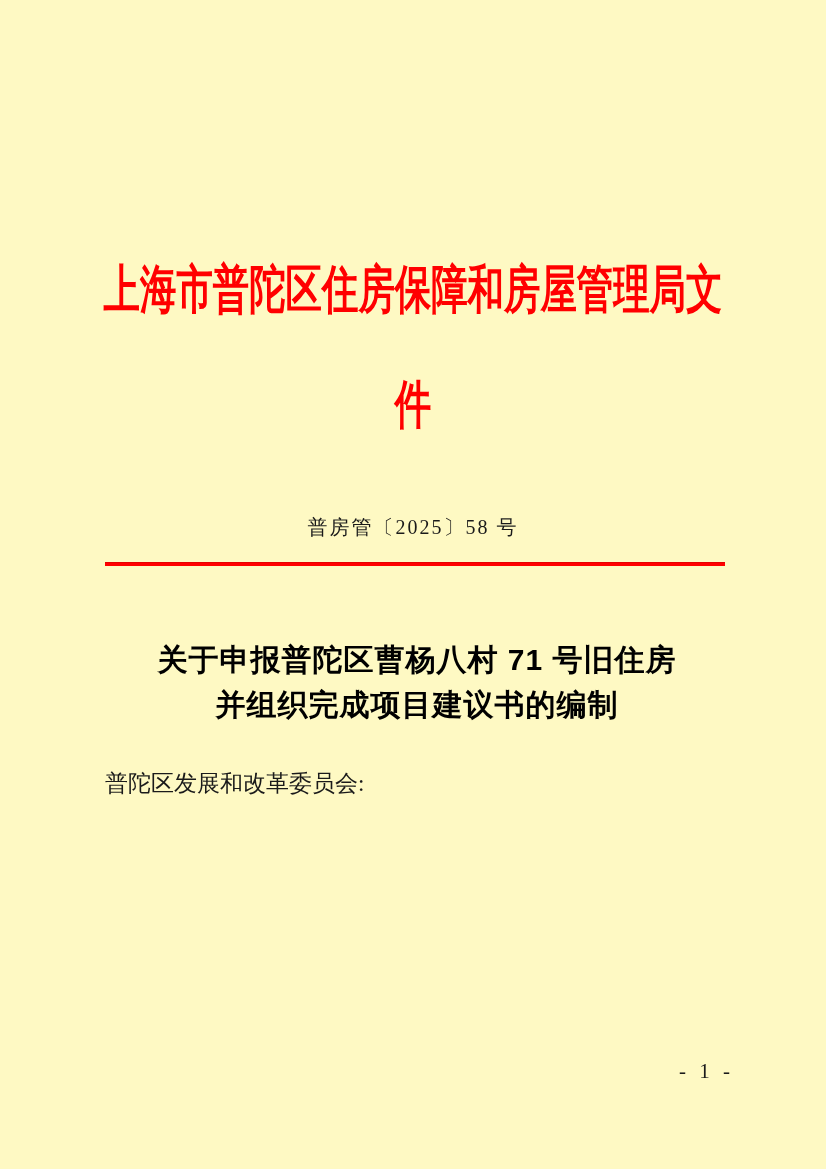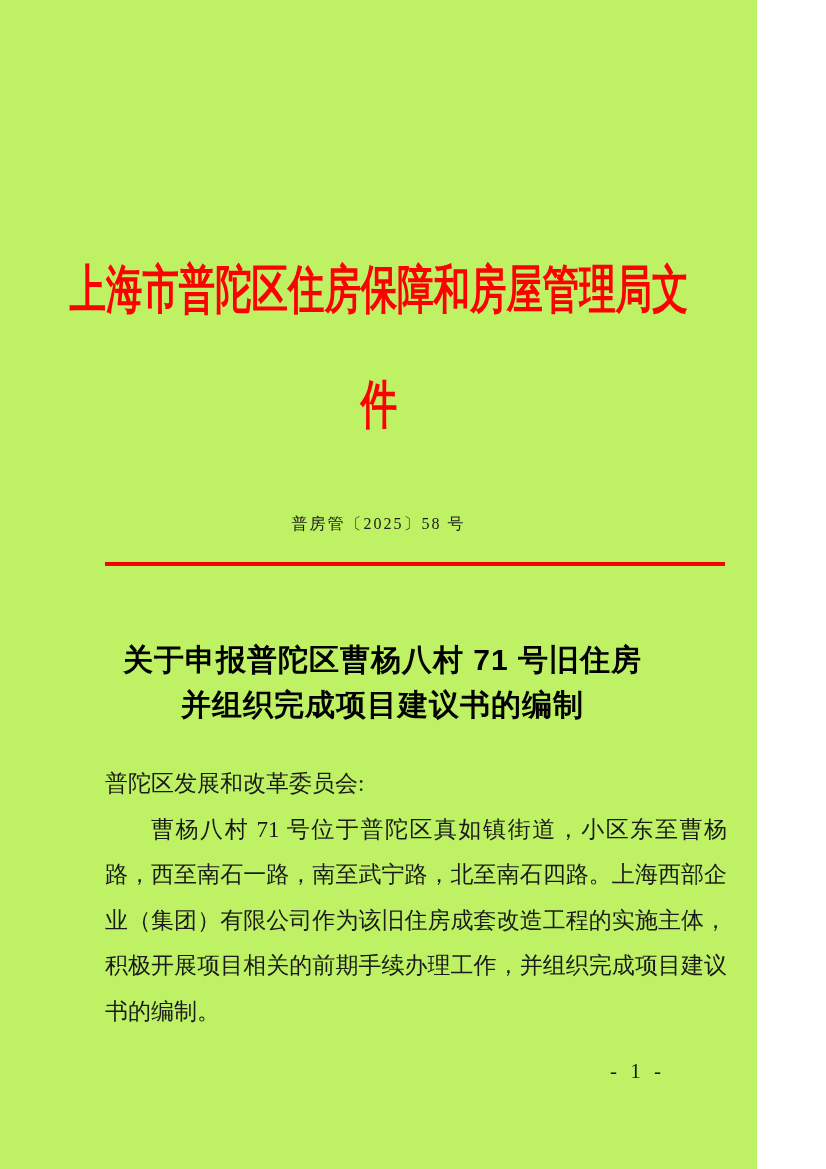--- a/index.html
+++ b/index.html
@@ -2,23 +2,23 @@
 <html lang="zh"><head>
 <meta charset="utf-8">
 <style>
   html, body {
     margin: 0;
     padding: 0;
     background: #ffffff;
   }
   .page {
     position: relative;
-    width: 757px;
+    width: 826px;
     height: 1169px;
-    background: #bef264;
+    background: #fef9c3;
     overflow: hidden;
     font-family: "Liberation Serif", serif;
     color: #1a1a1a;
   }
 
   
   .org-line {
     position: absolute;
     left: 0;
     right: 0;
@@ -39,21 +39,21 @@
     transform-origin: center;
   }
 
   
   .doc-number {
     position: absolute;
     top: 514px;
     left: 0;
     right: 0;
     text-align: center;
-    font-size: 16px;
+    font-size: 20px;
     letter-spacing: 2px;
     color: #1a1a1a;
   }
 
   
   .red-rule {
     position: absolute;
     top: 562px;
     left: 105px;
     width: 620px;
@@ -126,18 +126,17 @@
 
   <div class="red-rule"></div>
 
   <div class="doc-title">
     <div>关于申报普陀区曹杨八村 71 号旧住房</div>
     <div>并组织完成项目建议书的编制</div>
   </div>
 
   <div class="letter-body">
     <div class="addressee">普陀区发展和改革委员会:</div>
-    <p class="para">曹杨八村 71 号位于普陀区真如镇街道，小区东至曹杨路，西至南石一路，南至武宁路，北至南石四路。上海西部企业（集团）有限公司作为该旧住房成套改造工程的实施主体，积极开展项目相关的前期手续办理工作，并组织完成项目建议书的编制。</p>
   </div>
 
   <div class="page-number">- 1 -</div>
 
 </div>
 
 </body></html>

